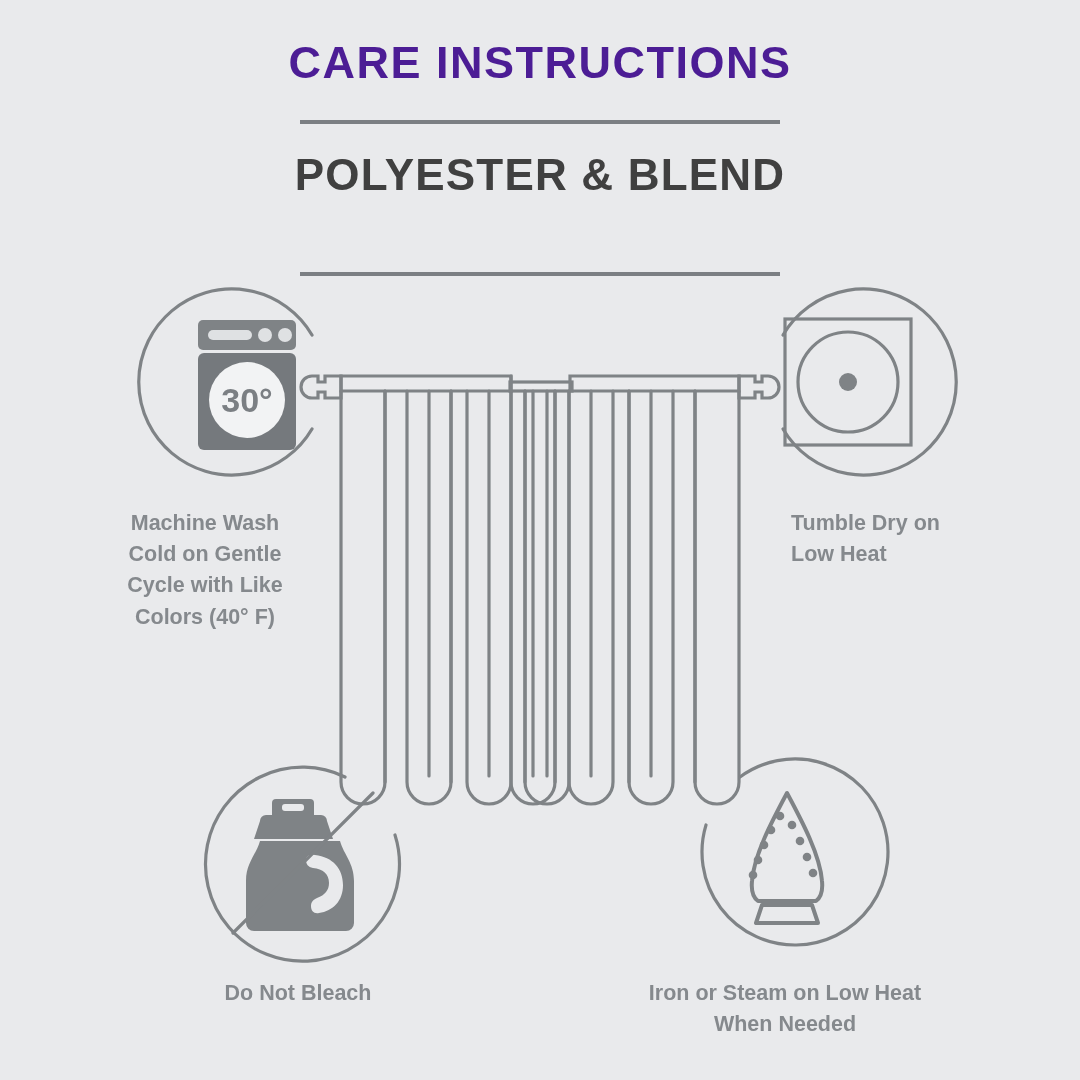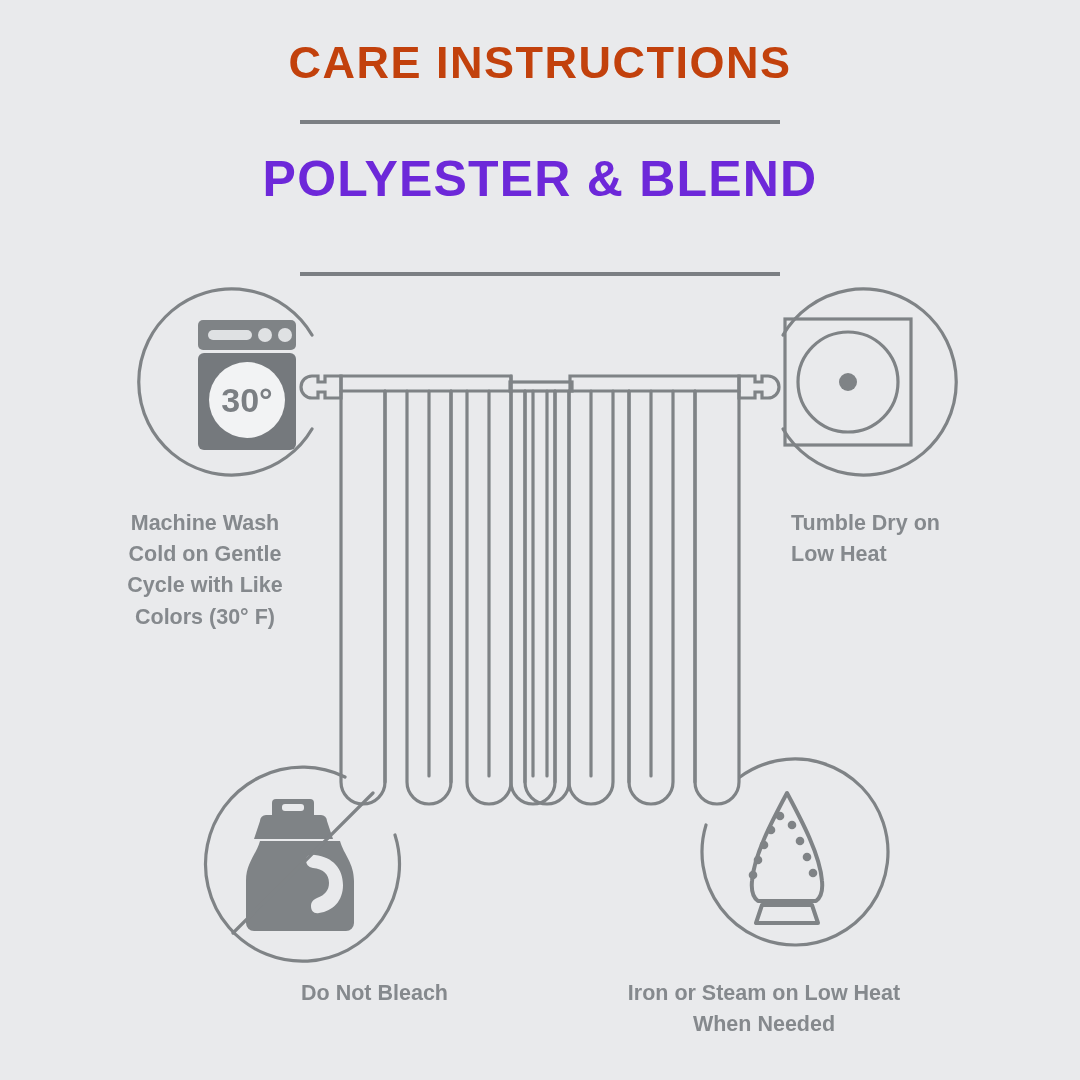--- a/index.html
+++ b/index.html
@@ -29,42 +29,42 @@
     text-align: center;
   }
   .main-title {
     position: absolute;
     left: 0;
     top: 40px;
     width: 1080px;
     font-size: 45px;
     font-weight: bold;
     letter-spacing: 1.5px;
-    color: #c2410c;
+    color: #4c1d95;
     line-height: 1;
   }
   .rule {
     position: absolute;
     left: 300px;
     width: 480px;
     height: 4px;
     background: #7b7f83;
   }
   .rule.top  { top: 120px; }
   .rule.bottom { top: 272px; }
 
   .sub-title {
     position: absolute;
     left: 0;
     top: 146px;
     width: 1080px;
-    font-size: 50px;
+    font-size: 44px;
     font-weight: bold;
     letter-spacing: 1.2px;
-    color: #6d28d9;
+    color: #404040;
     line-height: 1.32;
   }
   .sub-title .line { display: block; }
 
   
   .icon-block { position: absolute; }
 
   .circle-wrap {
     position: absolute;
     width: 190px;
@@ -100,28 +100,28 @@
     text-align: left;
   }
 
   
   #block-bleach { left: 0; top: 0; }
   #block-bleach .circle-wrap { left: 203px; top: 763px; }
   #cap-bleach {
     left: 148px;
     top: 978px;
     width: 300px;
-    text-align: right;
+    text-align: center;
   }
 
   
   #block-iron { left: 0; top: 0; }
   #block-iron .circle-wrap { left: 692px; top: 763px; }
   #cap-iron {
-    left: 564px;
+    left: 585px;
     top: 978px;
     width: 400px;
     text-align: center;
   }
 
   
   #curtain {
     position: absolute;
     left: 295px;
     top: 358px;
@@ -207,21 +207,21 @@
           <circle cx="133" cy="48" r="7" fill="#dfe1e3"></circle>
 
           <circle cx="95" cy="113" r="38" fill="#f2f3f4"></circle>
           <text x="95" y="113" text-anchor="middle" dominant-baseline="central" font-family="Liberation Sans, sans-serif" font-size="34" font-weight="bold" fill="#7b7f83">30°</text>
         </g>
       </svg>
     </div>
     <div class="caption" id="cap-wash">Machine Wash
 Cold on Gentle
 Cycle with Like
-Colors (30° F)</div>
+Colors (40° F)</div>
   </div>
 
   <div class="icon-block" id="block-dry">
     <div class="circle-wrap">
       <svg width="190" height="190" viewBox="0 0 190 190">
 
         <path d="M30 48 A93 93 0 1 1 30 142" fill="none" stroke="#7f8386" stroke-width="3.2" stroke-linecap="round"></path>
         <g fill="none" stroke="#7f8386" stroke-width="3.2">
           <rect x="32" y="32" width="126" height="126"></rect>
           <circle cx="95" cy="95" r="50"></circle>

